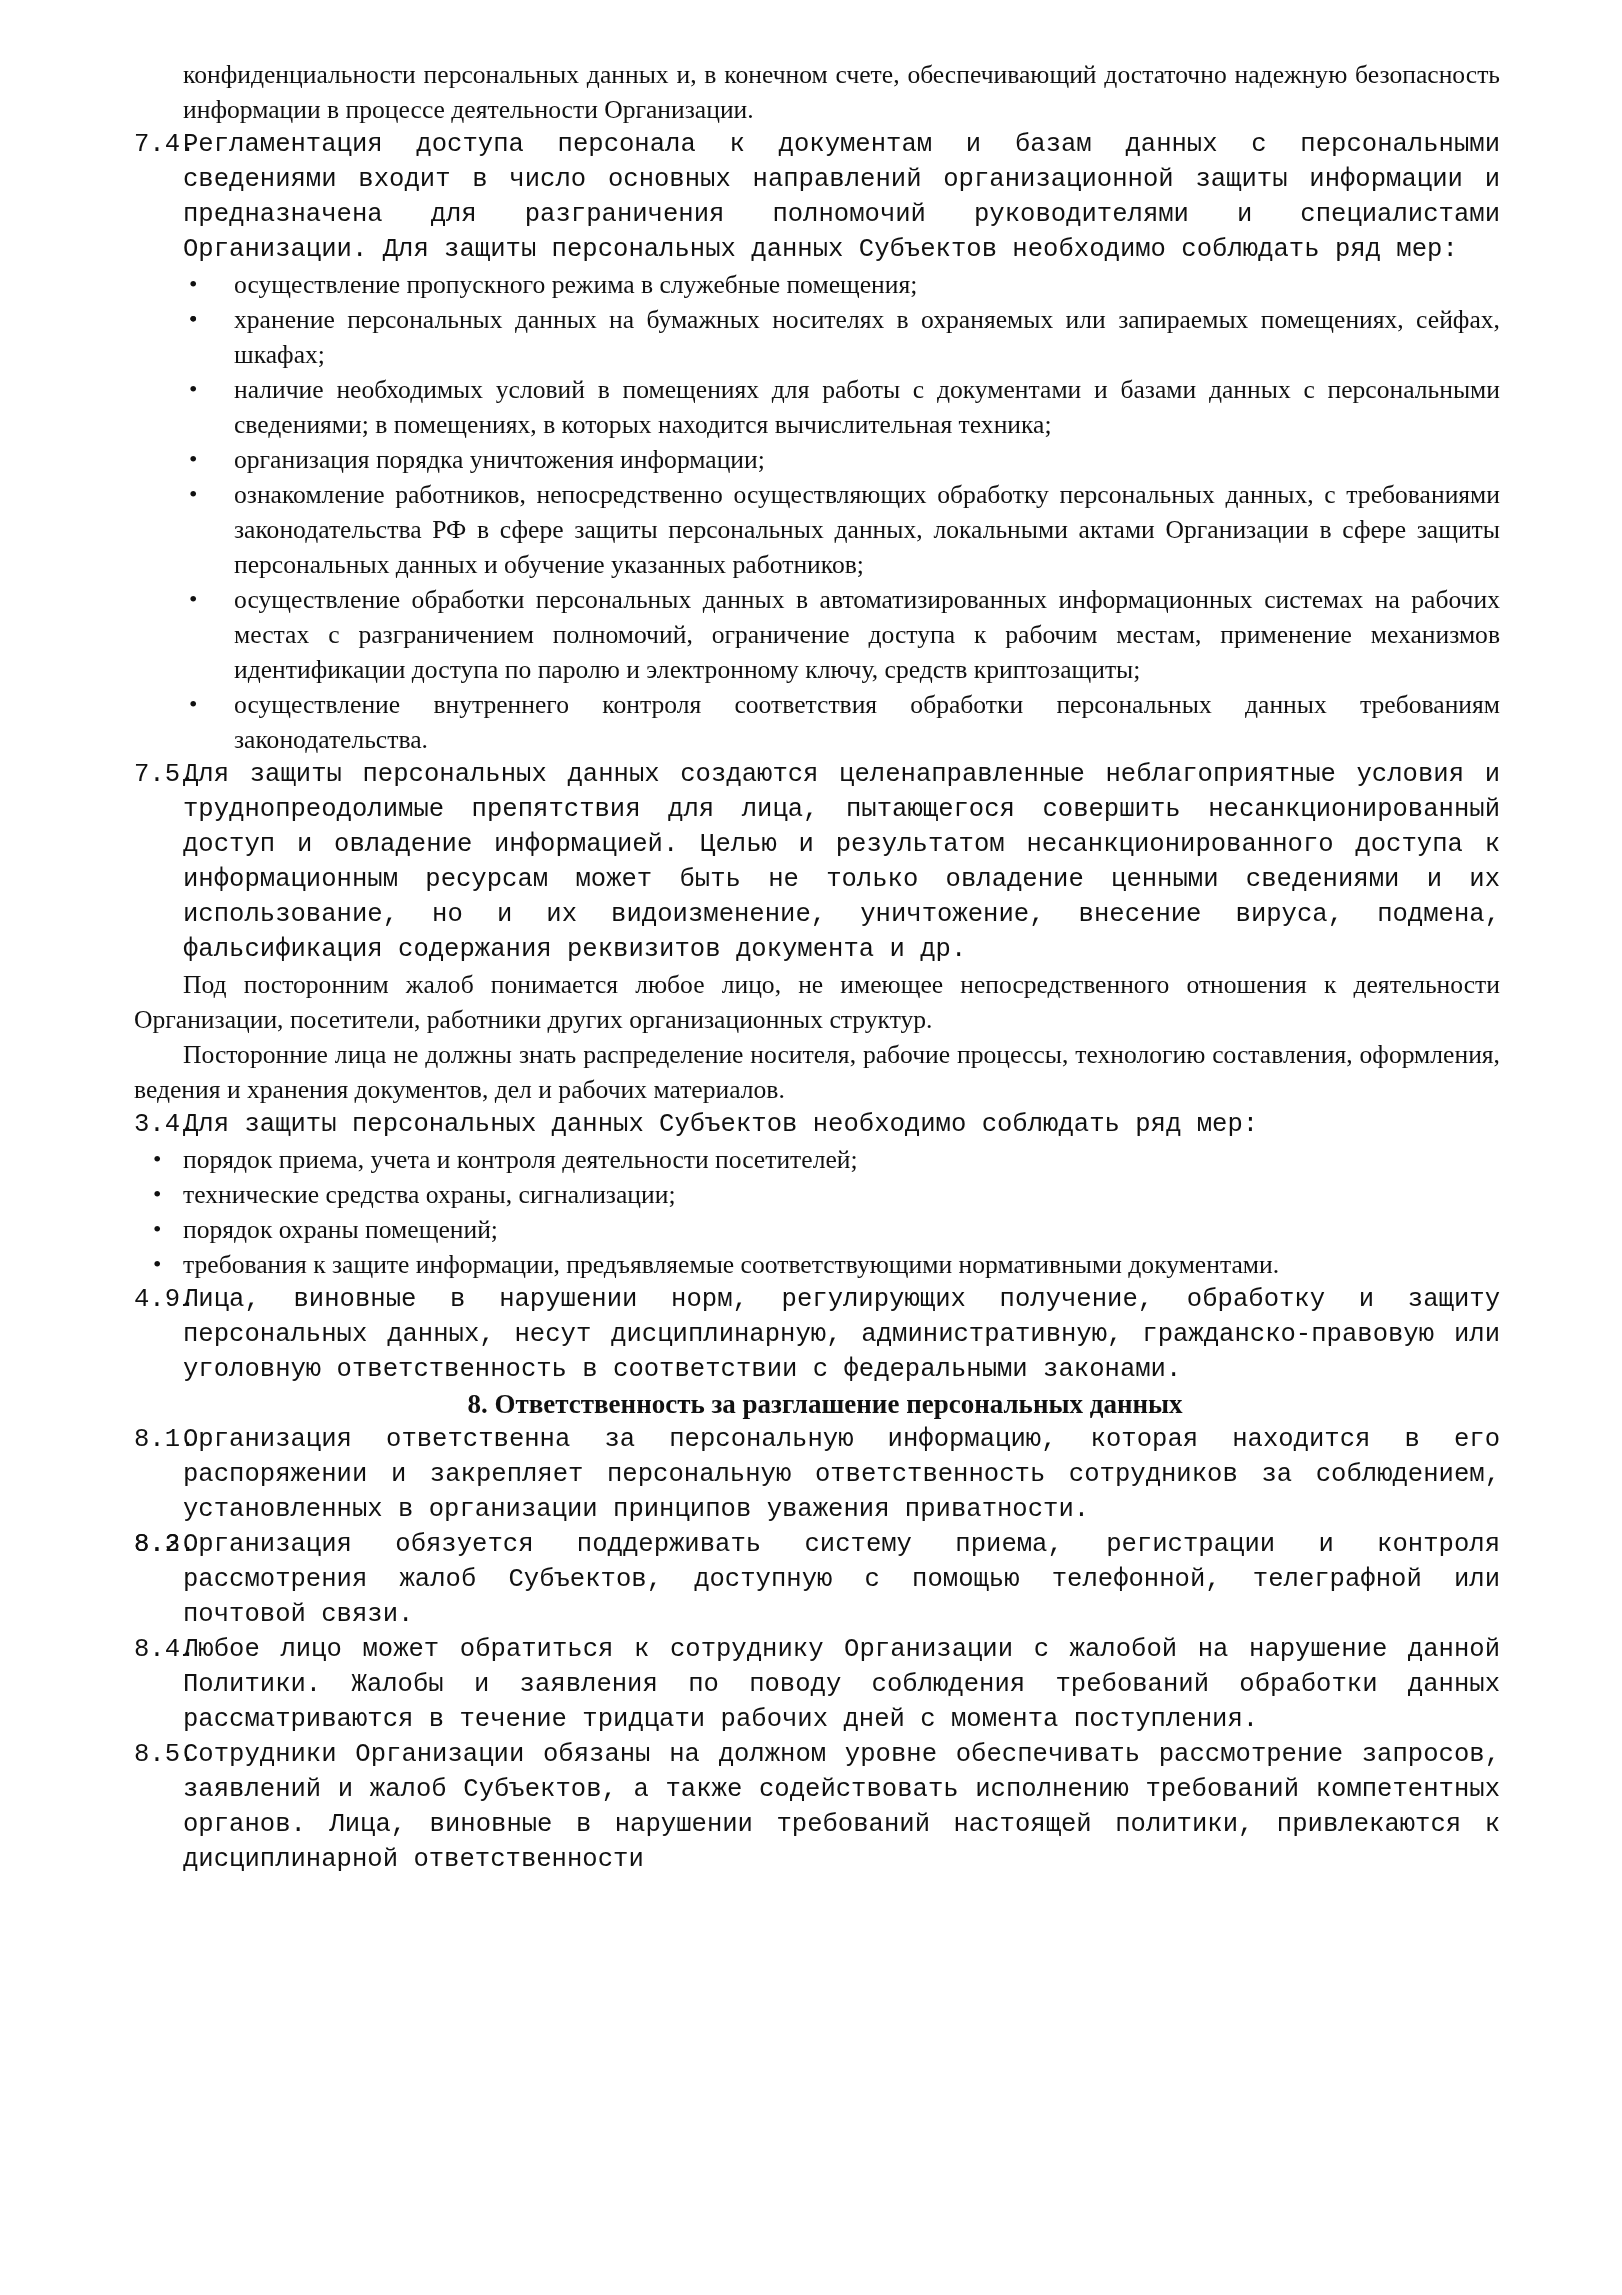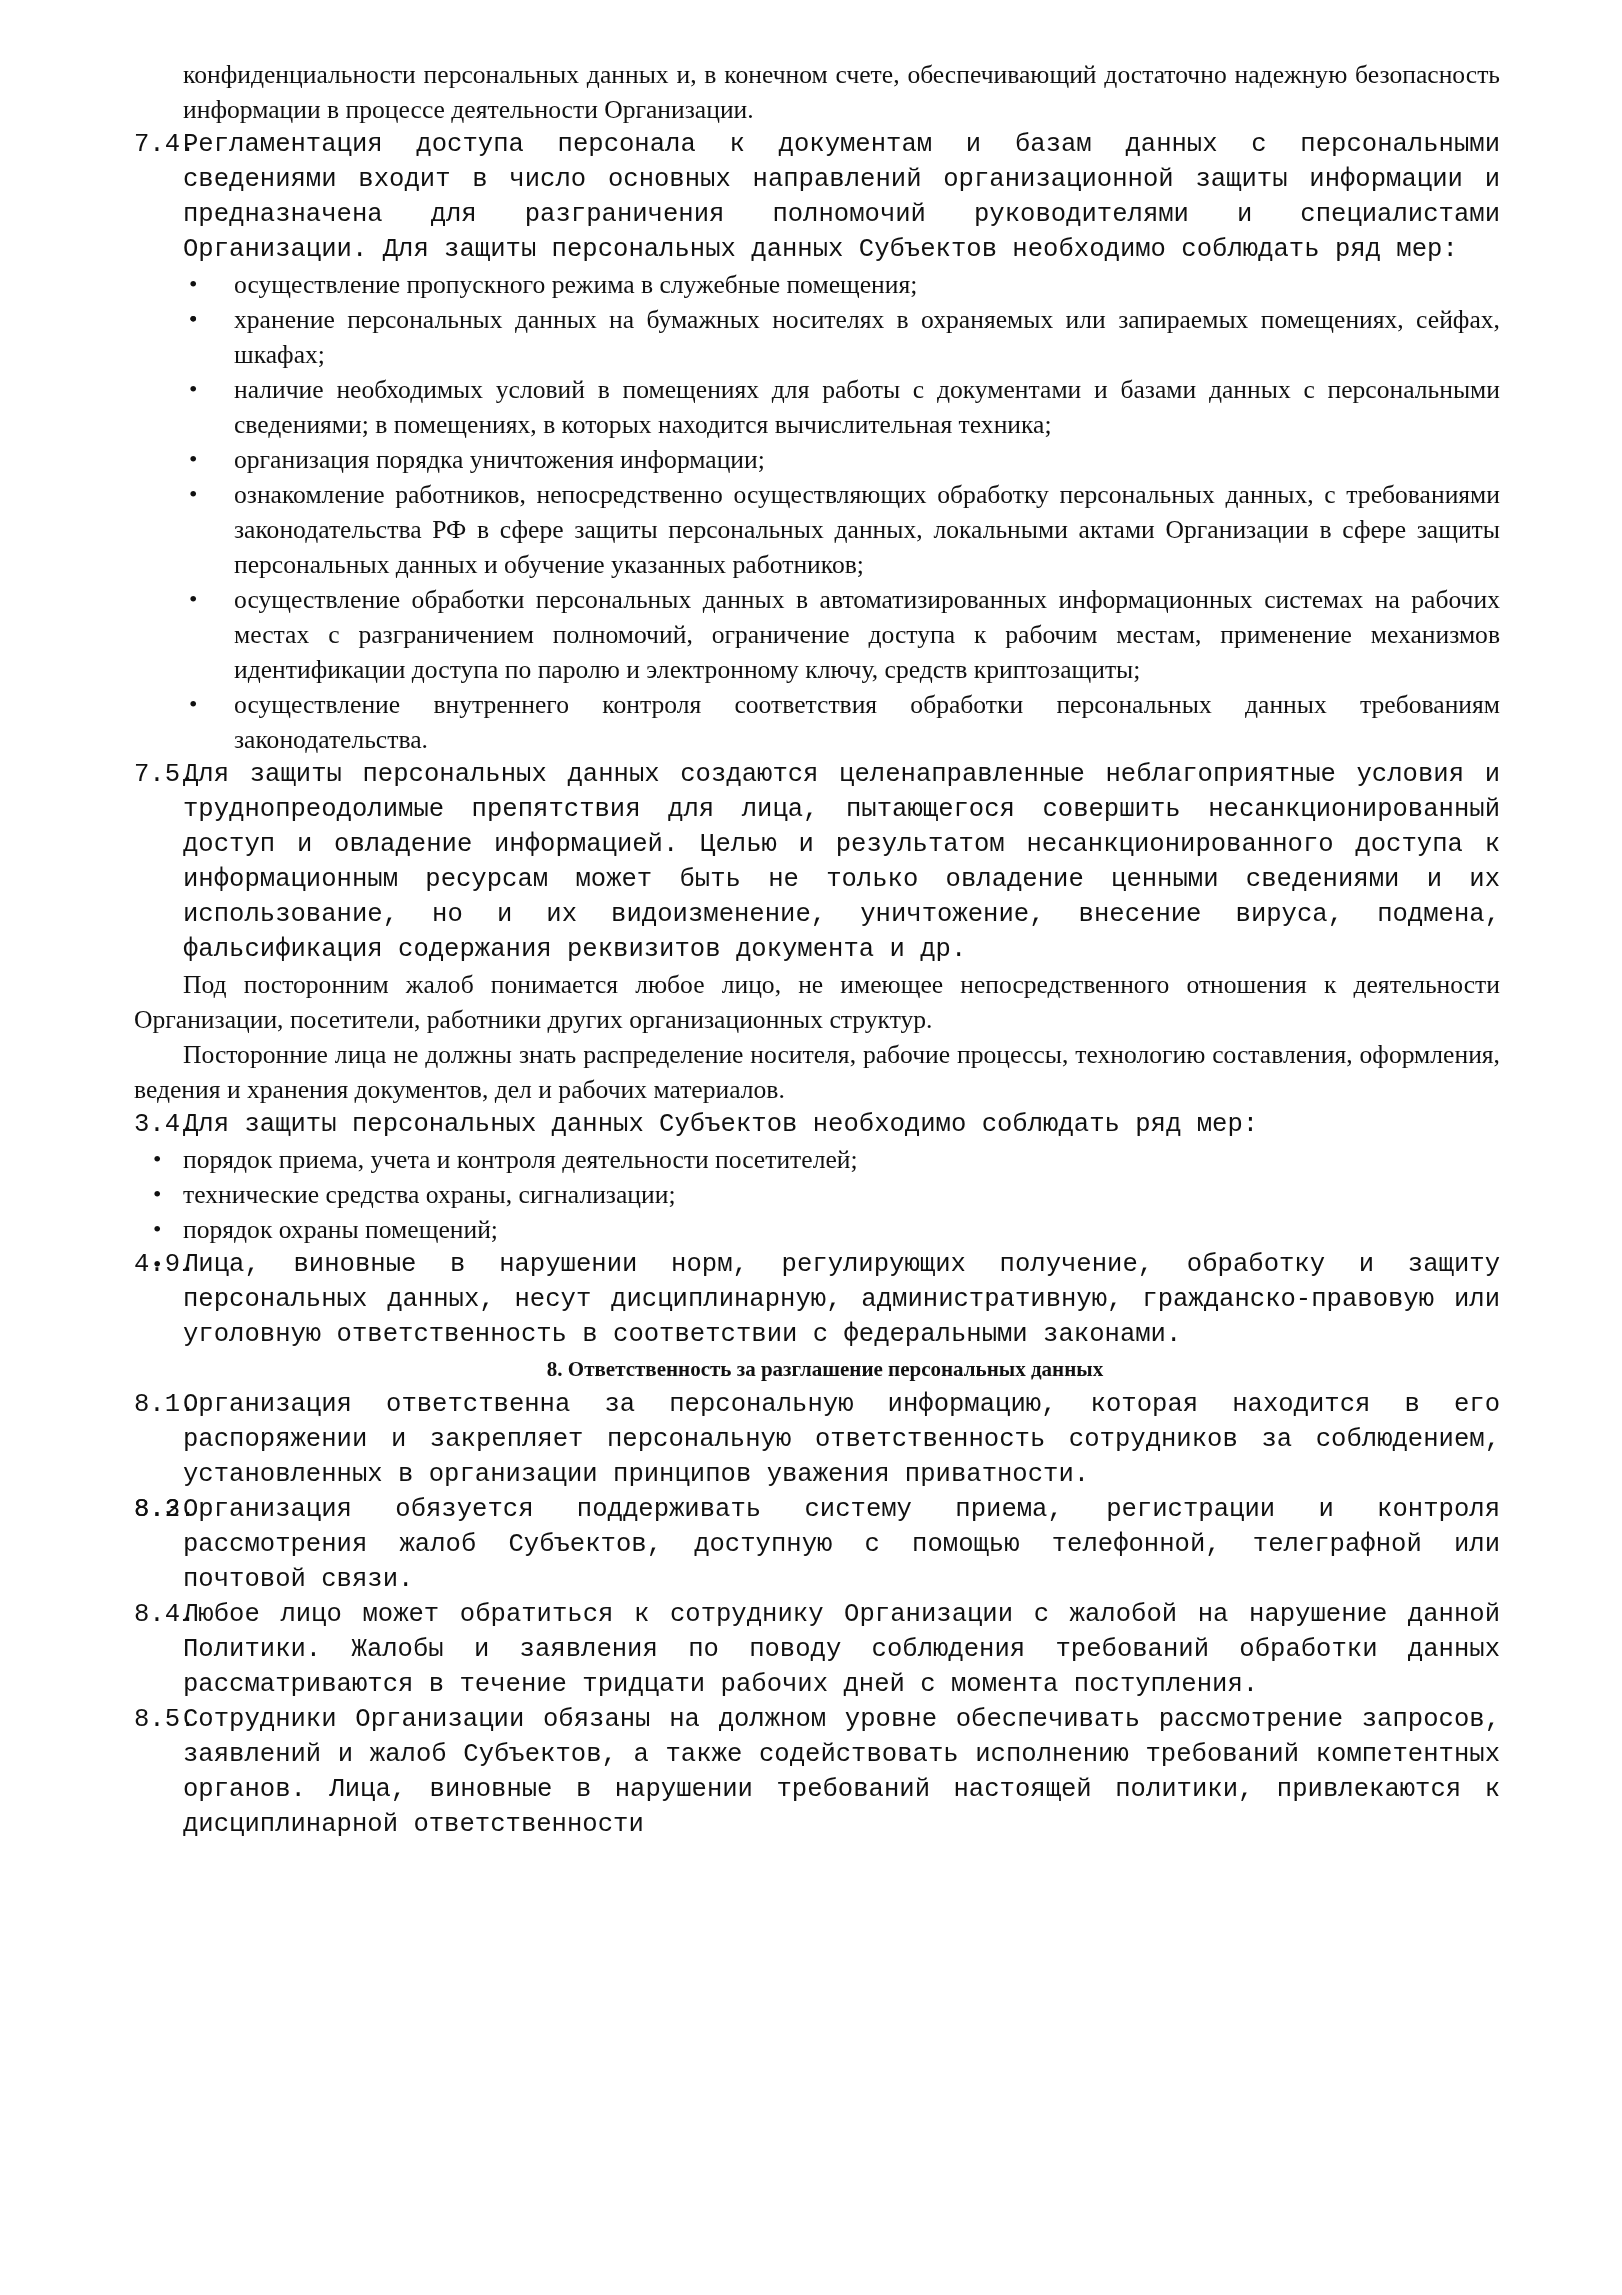--- a/index.html
+++ b/index.html
@@ -12,21 +12,21 @@
   .num { position: absolute; left: 0; top: 0; }
   .cont { padding-left: 49px; text-align: justify; }
   .para { padding-left: 49px; text-align: justify; text-indent: 49px; }
   ul.b1 { list-style: none; margin: 0; padding: 0 0 0 100px; }
   ul.b1 li { position: relative; text-align: justify; }
   ul.b1 li .dot { position: absolute; left: -45px; top: 0; }
   ul.b2 { list-style: none; margin: 0; padding: 0 0 0 49px; }
   ul.b2 li { position: relative; text-align: justify; }
   ul.b2 li .dot { position: absolute; left: -30px; top: 0; }
   .dot { font-size: 24px; }
-  h2.sec { margin: 0; font-size: 21px; font-weight: bold; text-align: center; line-height: 35px; padding-left: 16px; }
+  h2.sec { margin: 0; font-size: 27px; font-weight: bold; text-align: center; line-height: 35px; padding-left: 16px; }
   .last { text-align-last: left; }
 </style>
 </head>
 <body>
 
 <div class="page">
 
   <div class="cont last">конфиденциальности персональных данных и, в конечном счете, обеспечивающий достаточно надежную безопасность информации в процессе деятельности Организации.</div>
 
   <div class="item last">
@@ -52,21 +52,21 @@
   <div class="para last" style="padding-left:0;">Посторонние лица не должны знать распределение носителя, рабочие процессы, технологию составления, оформления, ведения и хранения документов, дел и рабочих материалов.</div>
 
   <div class="item last">
     <span class="num">3.4.</span>
     <span>Для защиты персональных данных Субъектов необходимо соблюдать ряд мер:</span>
   </div>
   <ul class="b2">
     <li class="last"><span class="dot">•</span><span>порядок приема, учета и контроля деятельности посетителей;</span></li>
     <li class="last"><span class="dot">•</span><span>технические средства охраны, сигнализации;</span></li>
     <li class="last"><span class="dot">•</span><span>порядок охраны помещений;</span></li>
-    <li class="last"><span class="dot">•</span></li>
+    <li class="last"><span class="dot">•</span><span>требования к защите информации, предъявляемые соответствующими нормативными документами.</span></li>
   </ul>
 
   <div class="item last">
     <span class="num">4.9.</span>
     <span>Лица, виновные в нарушении норм, регулирующих получение, обработку и защиту персональных данных, несут дисциплинарную, административную, гражданско-правовую или уголовную ответственность в соответствии с федеральными законами.</span>
   </div>
 
   <h2 class="sec">8. Ответственность за разглашение персональных данных</h2>
 
   <div class="item last">

